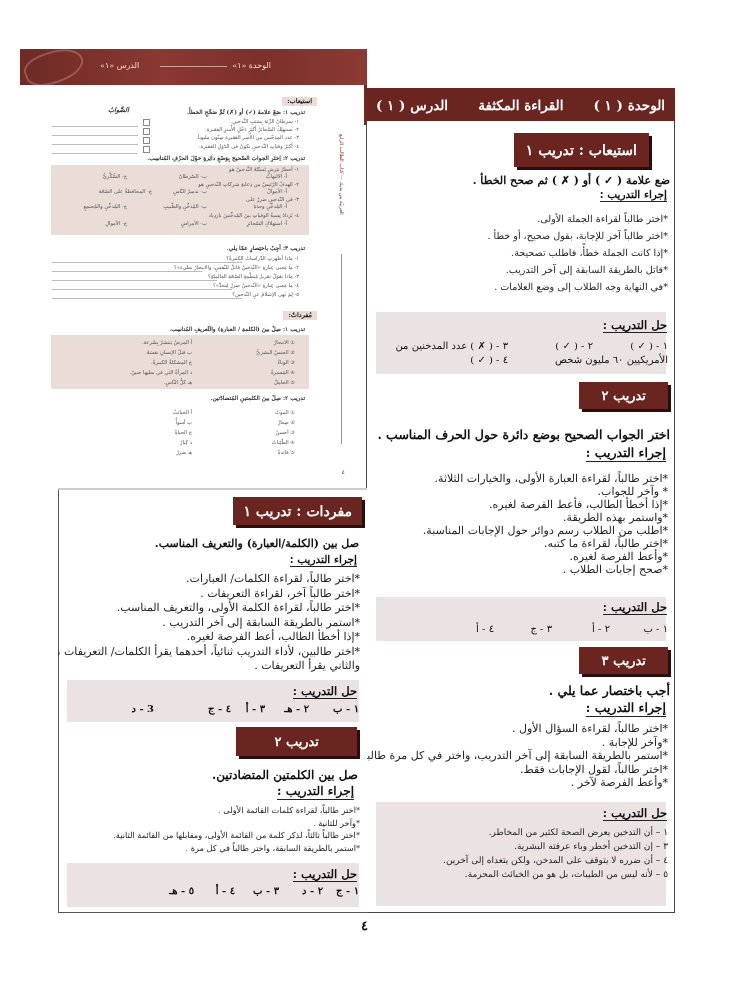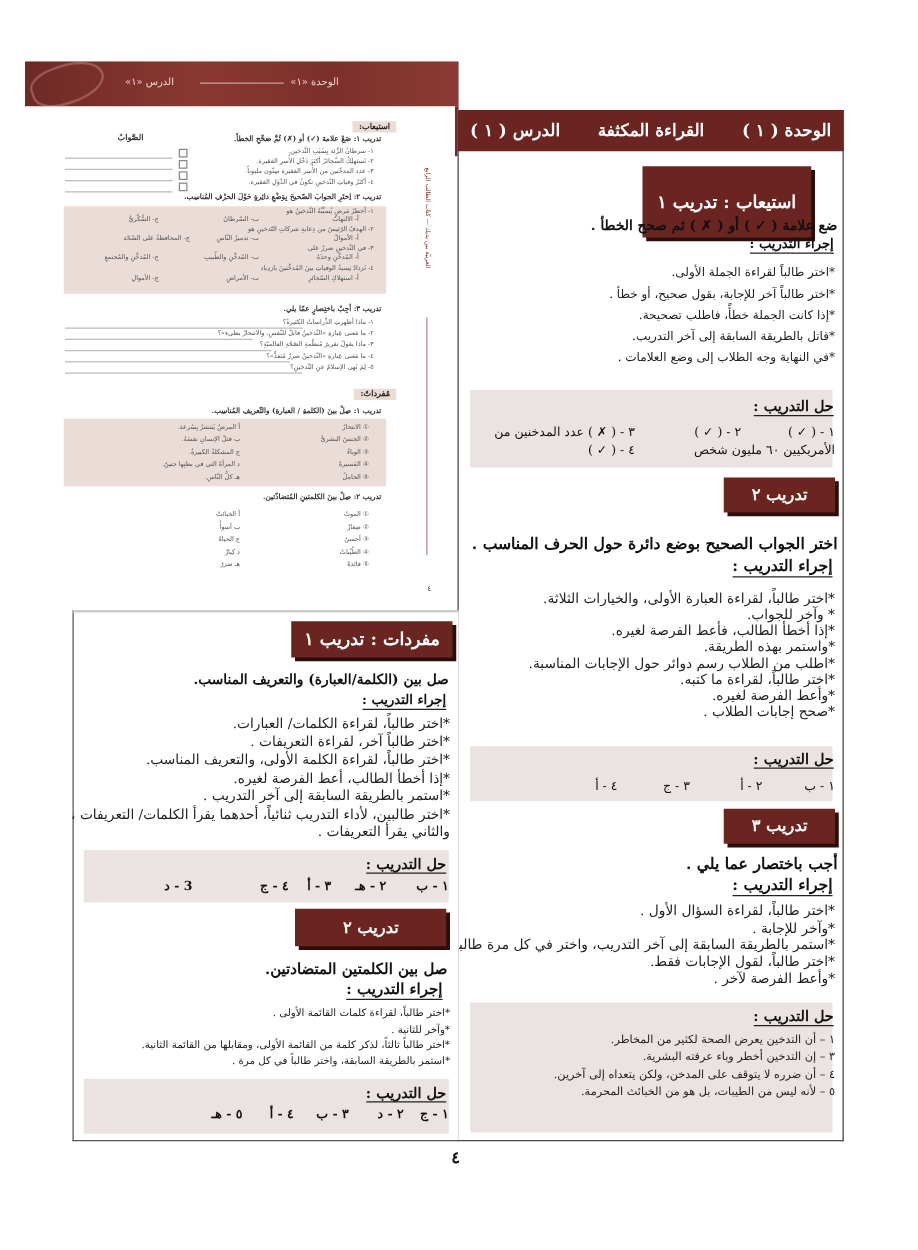--- a/index.html
+++ b/index.html
@@ -26,21 +26,21 @@
   .book-banner .lesson { position: absolute; left: 80px; top: 12px; }
   .book-banner .rule { position: absolute; left: 140px; right: 140px; top: 17px; height: 1px; background: rgba(255,230,225,0.6); }
 
   .book-body { position: absolute; left: 0; top: 36px; width: 347px; height: 312px; font-size: 5.2px; line-height: 7.2px; color: #555; }
   .bk-label { position: absolute; background: #ecdcd6; color: #222; font-weight: bold; font-size: 6.5px; padding: 1px 5px; }
   .bk-title { position: absolute; right: 62px; font-weight: bold; color: #333; font-size: 5.8px; white-space: nowrap; }
   .bk-line { position: absolute; right: 68px; white-space: nowrap; }
   .bk-shade { position: absolute; background: #eadcd7; }
   .bk-box { position: absolute; width: 7px; height: 7px; border: 1px solid #888; background: #fff; }
   .bk-ans-line { position: absolute; height: 1px; background: #bbb; }
-  .bk-answers-head { position: absolute; left: 74px; top: 22px; font-weight: bold; color: #333; font-size: 6.5px; }
+  .bk-answers-head { position: absolute; left: 88px; top: 22px; font-weight: bold; color: #333; font-size: 6.5px; font-style: italic; }
   .bk-side { position: absolute; right: 22px; top: 85px; width: 8px; height: 300px; }
   .bk-side .vtext { position: absolute; right: 0; top: 0; writing-mode: vertical-rl; font-size: 5px; color: #7b2e2a; white-space: nowrap; }
   .bk-side .vrule { position: absolute; right: 3px; top: 120px; width: 1px; height: 190px; background: #b88; }
   .bk-pagenum { position: absolute; right: 22px; bottom: 14px; font-size: 6px; color: #333; }
   .bk-right-edge { position: absolute; right: 0; top: 36px; width: 3px; height: 40px; background: #6e2a25; }
   .bk-col { position: absolute; white-space: nowrap; }
 
   
   .panel { position: absolute; background: #fff; border: 1.5px solid #444; }
   .panel-right { left: 366px; top: 88px; width: 309px; height: 825px; border-top: none; }
@@ -48,21 +48,21 @@
   .panel-left-top { position: absolute; left: 58px; top: 488px; width: 309px; height: 2px; background: #ccc; }
 
   .unit-bar {
     position: absolute; left: 366px; top: 88px; width: 309px; height: 33px;
     background: #6b2520; color: #fff; font-weight: bold; font-size: 13.5px;
     display: flex; align-items: center; justify-content: space-between; padding: 0 10px;
   }
 
   .tag {
     position: absolute; background: #6b2520; color: #fff; font-weight: bold;
-    font-size: 13px; padding: 20px 12px; box-shadow: 3px 3px 0 #2a0e0c;
+    font-size: 13px; padding: 9px 12px; box-shadow: 3px 3px 0 #2a0e0c;
     white-space: nowrap;
   }
 
   .instr { position: absolute; font-weight: bold; white-space: nowrap; color: #111; }
   .subhead { position: absolute; font-weight: bold; white-space: nowrap; color: #111; border-bottom: 1px solid #222; padding-bottom: 1px; }
   .steps { position: absolute; font-size: 9.6px; line-height: 17px; color: #222; white-space: nowrap; }
   .steps-tight { line-height: 12.5px; font-size: 11px; }
 
   .sol { position: absolute; background: #ebe3e2; }
   .sol-title { position: absolute; font-weight: bold; font-size: 11.5px; color: #111; white-space: nowrap; border-bottom: 1px solid #222; }
@@ -248,22 +248,22 @@
 <div class="panel panel-left"></div>
 <div class="panel-left-top"></div>
 
 <div class="tag" dir="rtl" style="right:372px; top:497px; font-size:14px; padding:6px 10px;">مفردات : تدريب ١</div>
 <div class="instr" dir="rtl" style="right:375px; top:537px; font-size:11px;">صل بين (الكلمة/العبارة) والتعريف المناسب.</div>
 <div class="subhead" dir="rtl" style="right:377px; top:553px; font-size:10.5px;">إجراء التدريب :</div>
 <div class="steps steps-tight" dir="rtl" style="right:374px; top:572px; line-height:14.5px;">
   <div>*اختر طالباً، لقراءة الكلمات/ العبارات.</div>
   <div>*اختر طالباً آخر، لقراءة التعريفات .</div>
   <div>*اختر طالباً، لقراءة الكلمة الأولى، والتعريف المناسب.</div>
+  <div>*استمر بالطريقة السابقة إلى آخر التدريب .</div>
   <div>*إذا أخطأ الطالب، أعط الفرصة لغيره.</div>
-  <div>*استمر بالطريقة السابقة إلى آخر التدريب .</div>
   <div>*اختر طالبين، لأداء التدريب ثنائياً، أحدهما يقرأ الكلمات/ التعريفات ،</div>
   <div>والثاني يقرأ التعريفات .</div>
 </div>
 <div class="sol" style="left:67px; top:680px; width:292px; height:42px;"></div>
 <div class="sol-title" dir="rtl" style="right:377px; top:684px;">حل التدريب :</div>
 <div class="sol-row" dir="rtl" style="right:375px; top:703px; width:292px; height:14px;">
   <span class="sol-cell" style="right:0;">١ - ب</span>
   <span class="sol-cell" style="right:50px;">٢ - هـ</span>
   <span class="sol-cell" style="right:94px;">٣ - أ</span>
   <span class="sol-cell" style="right:128px;">٤ - ج</span>

